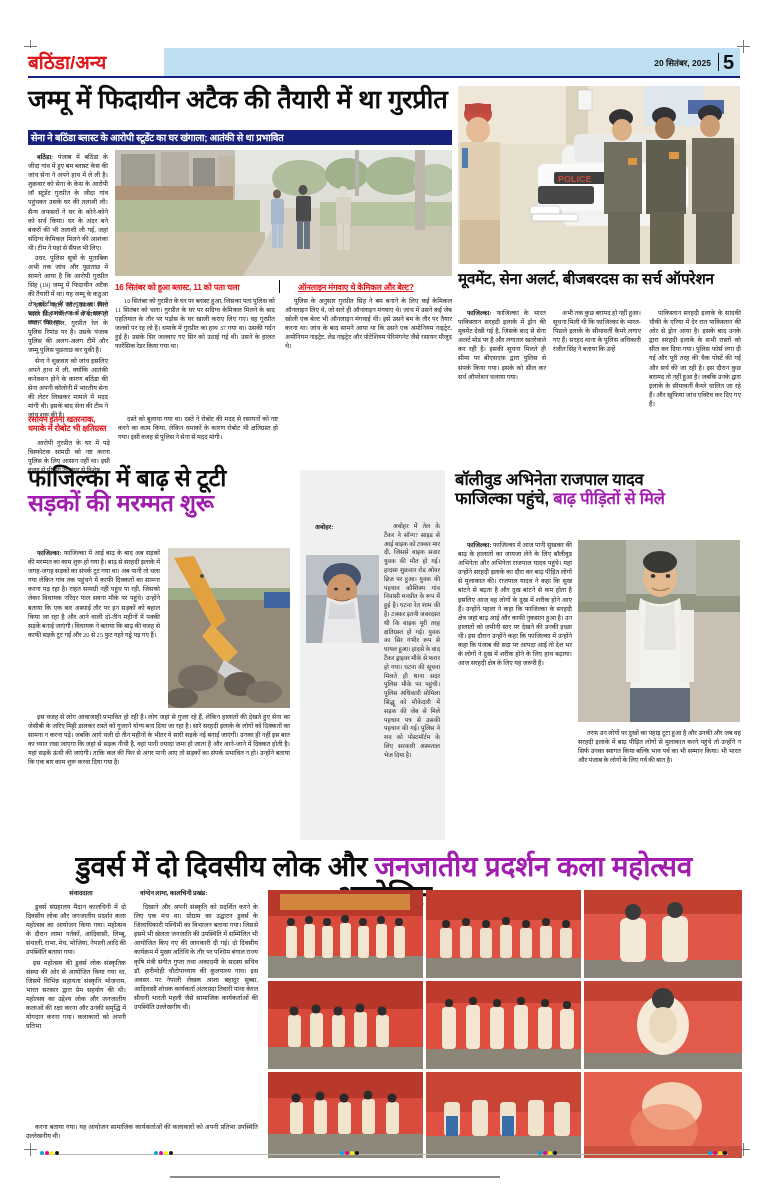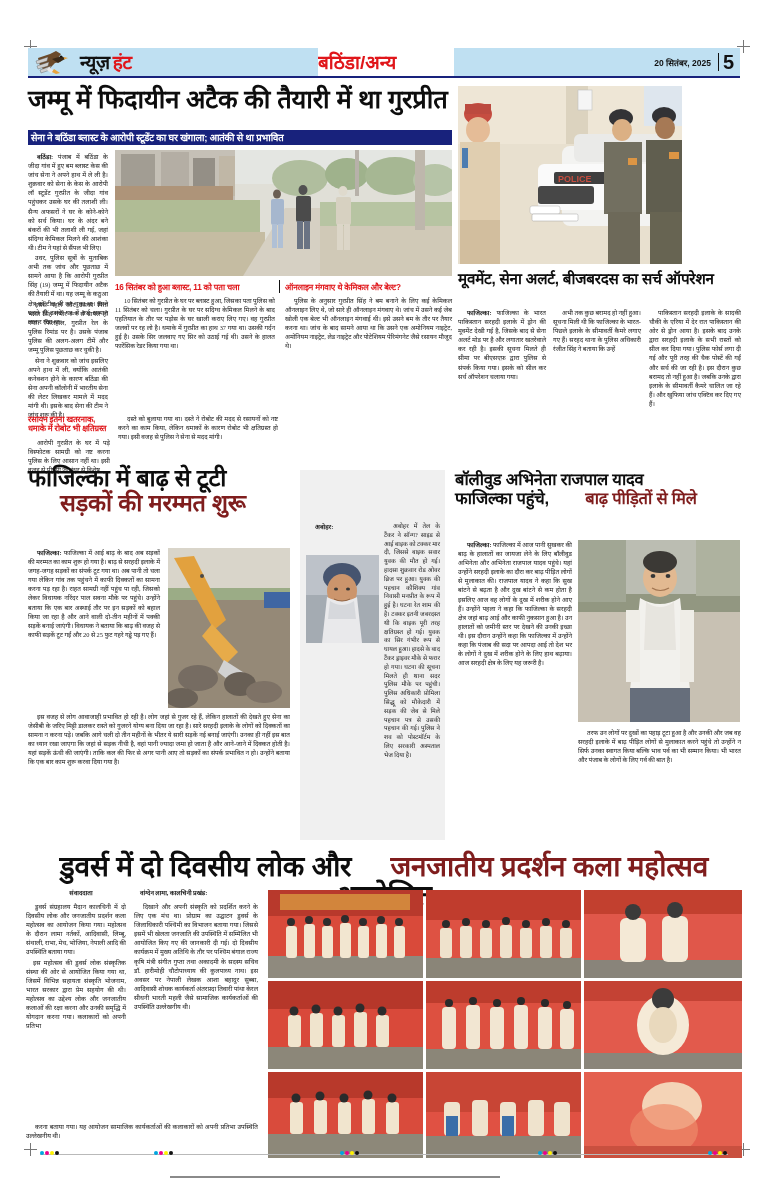--- a/index.html
+++ b/index.html
@@ -108,21 +108,21 @@
   .col-text p { margin: 0 0 1px 0; text-indent: 7px; }
   .col-text p.first { text-indent: 9px; }
   .lead { font-weight: bold; }
 
   .hl-black {
     font-family: "Liberation Sans", sans-serif;
     font-weight: bold;
     color: #0d0d0d;
     letter-spacing: -0.2px;
   }
-  .hl-red { color: #7f1d1d; margin-left: 32px; }
+  .hl-red { color: #a21caf; }
 
   
   .a1-head {
     position: absolute; left: 28px; top: 86px; width: 424px;
     font-size: 25.5px; line-height: 1.06;
   }
   .a1-sub {
     position: absolute; left: 28px; top: 130px; width: 424px;
     height: 15px;
     background: #18227c;
@@ -147,21 +147,21 @@
     color: #e0161a;
     font-family: "Liberation Sans", sans-serif;
     font-weight: bold;
     font-size: 8.2px;
     display:flex; align-items:center;
     letter-spacing: -0.2px;
   }
 
   
   .a2-photo {
-    position: absolute; left: 458px; top: 86px; width: 224px; height: 178px;
+    position: absolute; left: 458px; top: 86px; width: 282px; height: 178px;
     overflow:hidden; background:#0369a1;
   }
   .a2-head {
     position: absolute; left: 458px; top: 270px; width: 282px;
     font-size: 15.2px; line-height: 1.12;
   }
 
   
   .a3-head {
     position:absolute; left: 28px; top: 466px; width: 262px;
@@ -218,40 +218,20 @@
 <body>
 
 <div class="page">
 
   <div class="reg-cross" style="left:24px; top:40px;"></div>
   <div class="reg-cross" style="left:737px; top:40px;"></div>
   <div class="reg-cross" style="left:24px; top:1143px;"></div>
   <div class="reg-cross" style="left:737px; top:1143px;"></div>
 
   <div class="masthead">
-    <div class="mh-left">
-      <div class="eagle">
-        <svg width="44" height="26" viewBox="0 0 44 26">
-          <g>
-            <path d="M4 9 L16 5 L22 2 L27 5 L24 9 L30 8 L26 13 L21 14 L16 19 L10 21 L6 17 Z" fill="#6b4a2a"></path>
-            <path d="M2 12 L14 8 L13 12 L3 15 Z" fill="#cfcfcf" stroke="#555" stroke-width="0.4"></path>
-            <path d="M3 17 L15 13 L14 17 L4 20 Z" fill="#cfcfcf" stroke="#555" stroke-width="0.4"></path>
-            <path d="M6 21 L17 17 L16 21 L7 24 Z" fill="#cfcfcf" stroke="#555" stroke-width="0.4"></path>
-            <path d="M18 10 L28 7 L31 10 L24 14 Z" fill="#3b2a18"></path>
-            <circle cx="27" cy="7.5" r="1.1" fill="#111"></circle>
-            <path d="M30 8 L34 9 L30 10.5 Z" fill="#e8a33d"></path>
-            <path d="M15 18 L20 22 L17 24 L13 21 Z" fill="#e8e8e8"></path>
-            <path d="M20 20 L26 24 L22 25 L18 23 Z" fill="#e8a33d"></path>
-          </g>
-        </svg>
-      </div>
-      <div class="mh-logo">
-        <span class="k1">न्यूज़</span><span style="display:inline-block;width:3px;"></span><span class="k2">हंट</span>
-      </div>
-    </div>
     <div class="mh-center">
       <span>बठिंडा/अन्य</span>
     </div>
     <div class="mh-right">
       <span class="mh-date">20 सितंबर, 2025</span>
       <span class="mh-pageno">5</span>
     </div>
   </div>
 
   <div class="a1-head hl-black">जम्मू में फिदायीन अटैक की तैयारी में था गुरप्रीत</div>
@@ -306,21 +286,21 @@
     <p>उधर, पुलिस सूत्रों के मुताबिक अभी तक जांच और पूछताछ में सामने आया है कि आरोपी गुरप्रीत सिंह (19) जम्मू में फिदायीन अटैक की तैयारी में था। यह जम्मू के कठुआ क्षेत्र को टीच भी कर चुका था। इसने पहले ही उसके घर में कई सामान लाकर रखा था।</p>
   </div>
 
   <div class="col-text" style="position:absolute; left:28px; top:300px; width:80px;">
     <p>इससे पहले और उसका पिता भारत सिंह गंभीर रूप से घायल हो गया। फिलहाल, गुरप्रीत रेल के पुलिस रिमांड पर है। उसके पंजाब पुलिस की अलग-अलग टीमें और जम्मू पुलिस पूछताछ कर चुकी है।</p>
     <p>सेना ने शुक्रवार को जांच इसलिए अपने हाथ में ली, क्योंकि आतंकी कनेक्शन होने के कारण बठिंडा की सेना अपनी कॉलोनी में भारतीय सेना की लेटर लिखकर मामले में मदद मांगी थी। इसके बाद सेना की टीम ने जांच शुरू की है।</p>
   </div>
 
   <div class="a1-redbar" style="left:115px; top:280px; width:160px;">16 सितंबर को हुआ ब्लास्ट, 11 को पता चला</div>
   <div style="position:absolute; left:279px; top:280px; width:1.2px; height:13px; background:#111;"></div>
-  <div class="a1-redbar" style="left:285px; top:280px; width:170px;">ऑनलाइन मंगवाए थे केमिकल और बेल्ट?</div>
+  <div class="a1-redbar" style="left:298px; top:280px; width:170px;text-decoration:underline;">ऑनलाइन मंगवाए थे केमिकल और बेल्ट?</div>
 
   <div class="col-text" style="position:absolute; left:115px; top:296px; width:160px;">
     <p class="first">10 सितंबर को गुरप्रीत के घर पर ब्लास्ट हुआ, जिसका पता पुलिस को 11 सितंबर को चला। गुरप्रीत के घर पर सदिग्ध केमिकल मिलने के बाद एहतियात के तौर पर पड़ोस के घर खाली कराए लिए गए। वह गुरप्रीत जलवों पर रह लो है। धमाके में गुरप्रीत का हाथ 37 गया था। उसकी गर्दन हुई है। उसके सिर जलवाए गए सिर को उठाई गई थी। उसने के हालत फारेंसिक रेडर किया गया था।</p>
   </div>
   <div class="col-text" style="position:absolute; left:285px; top:296px; width:167px;">
     <p class="first">पुलिस के अनुसार गुरप्रीत सिंह ने बम बनाने के लिए कई केमिकल ऑनलाइन लिए थे, जो सारे ही ऑनलाइन मंगवाए थे। जांच में उसने कई जेब खोली एक बेल्ट भी ऑनलाइन मंगवाई थी। इसे उसने बम के तौर पर तैयार करना था। जांच के बाद सामने आया था कि उसने एक अमोनियम नाइट्रेट, अमोनियम नाइट्रेट, लेड नाइट्रेट और पोटेशियम पेरिमंगनेट जैसे रसायन मौजूद थे।</p>
   </div>
 
   <div class="a1-redbar" style="left:28px; top:414px; width:82px; height:22px; line-height:1.15; display:block; padding-top:1px;">रसायन इतना खतरनाक, धमाके में रोबोट भी क्षतिग्रस्त</div>
   <div class="col-text" style="position:absolute; left:28px; top:438px; width:82px;">

